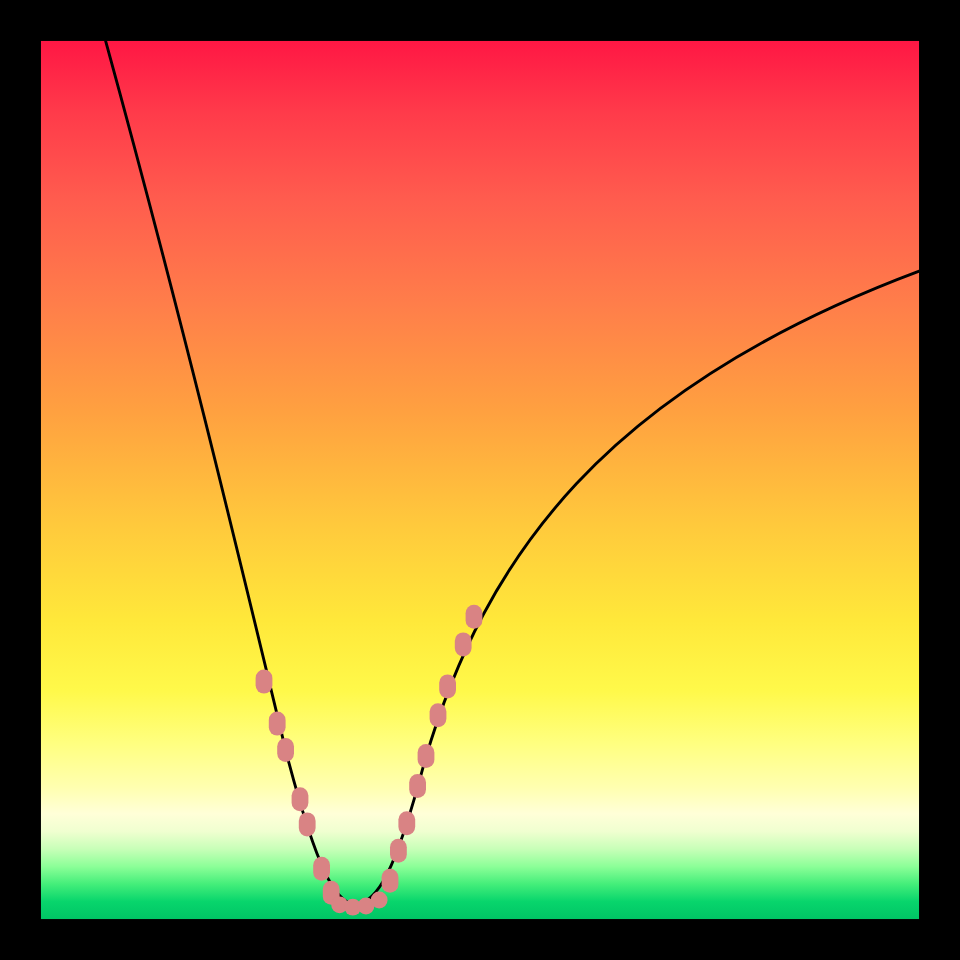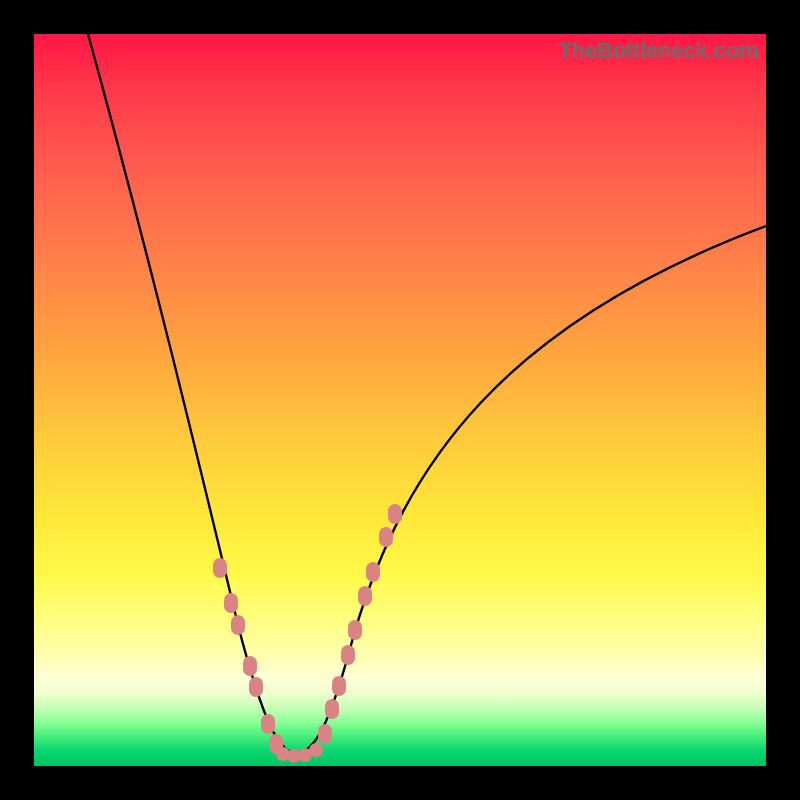--- a/index.html
+++ b/index.html
@@ -74,21 +74,20 @@
     height: 100%;
     overflow: visible;
   }
 </style>
 </head>
 <body>
 
 <div class="frame">
   <div class="plot">
     <div class="gradient"></div>
-    <div class="watermark">TheBottleneck.com</div>
 
     <svg class="curves" viewBox="0 0 732 732" preserveAspectRatio="none">
       <path fill="none" stroke="#000" stroke-width="2.4" stroke-linecap="round" d="M54,0 C120,240 170,450 205,595 C230,690 245,718 262,720"></path>
       <path fill="none" stroke="#000" stroke-width="2.4" stroke-linecap="round" d="M262,720 C280,718 295,695 320,600 C370,430 470,290 732,192"></path>
       <g id="dots-group">
           <rect x="179" y="524" width="14" height="20" rx="7" ry="7" fill="#d98384"></rect>
           <rect x="190" y="559" width="14" height="20" rx="7" ry="7" fill="#d98384"></rect>
           <rect x="197" y="581" width="14" height="20" rx="7" ry="7" fill="#d98384"></rect>
           <rect x="209" y="622" width="14" height="20" rx="7" ry="7" fill="#d98384"></rect>
           <rect x="215" y="643" width="14" height="20" rx="7" ry="7" fill="#d98384"></rect>

